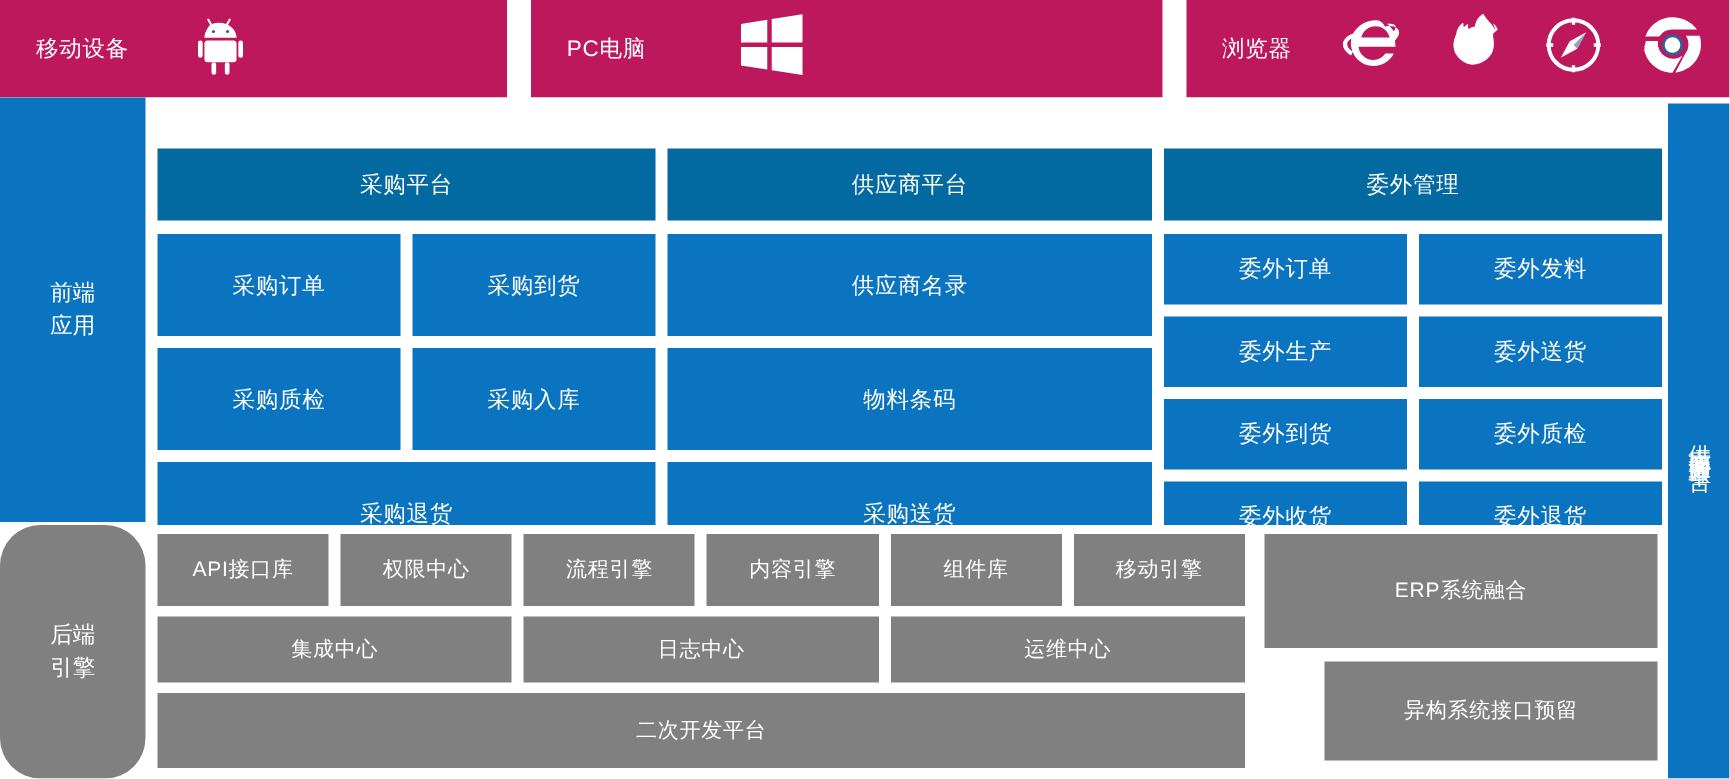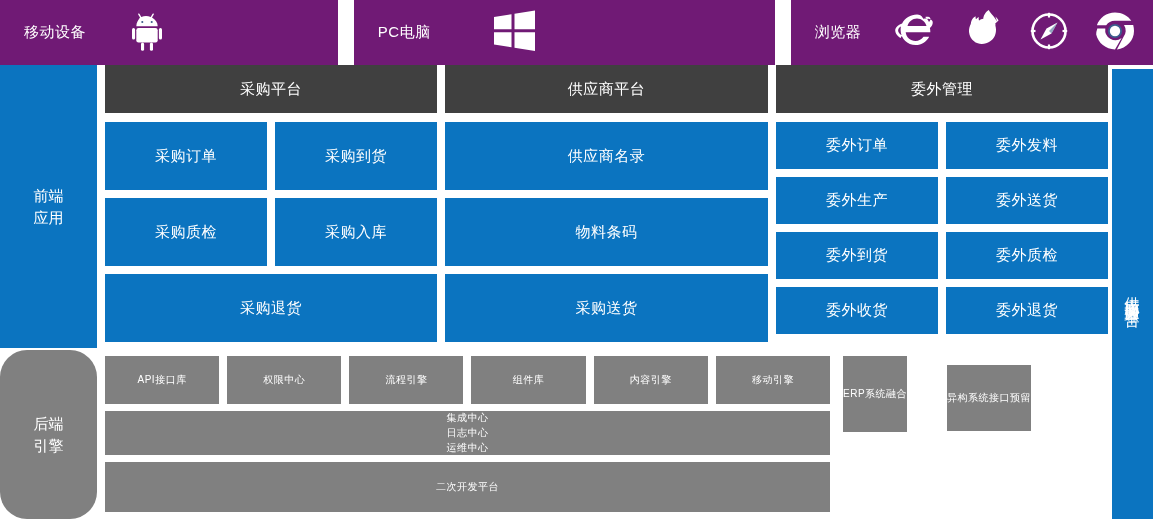--- a/index.html
+++ b/index.html
@@ -10,21 +10,21 @@
     overflow: hidden;
   }
   #app { position: relative; width: 1153px; height: 519px; background:#fff; }
 
   
   .devicebar {
     position: absolute; left: 0; top: 0; width: 1153px; height: 65px;
     display: flex; background: #ffffff;
   }
   .device-cell {
-    height: 65px; background: #701a75;
+    height: 65px; background: #be185d;
     display: flex; align-items: center; color: #ffffff;
   }
   .device-cell + .device-cell { margin-left: 16px; }
   .device-label {
     font-size: 15px; color: #ffffff; white-space: nowrap;
     letter-spacing: .5px;
   }
   .dev-mobile  { width: 345px; padding-left: 24px; }
   .dev-pc      { width: 430px; padding-left: 24px; }
   .dev-browser { width: 370px; padding-left: 24px; }
@@ -50,21 +50,21 @@
     grid-template-columns: 332px 1fr 332px;
     column-gap: 8px;
   }
   .fe-col { display: flex; flex-direction: column; }
 
   .tile {
     background: #0B74C0; color: #ffffff;
     display: flex; align-items: center; justify-content: center;
     font-size: 15px; text-align: center; letter-spacing: .5px;
   }
-  .tile.green { background: #404040; }
+  .tile.green { background: #0369a1; margin-top: 34px; }
 
   .green-head { height: 48px; margin-bottom: 9px; }
 
   .row2 { display: grid; grid-template-columns: 1fr 1fr; column-gap: 8px; }
 
   
   .pcol-row { height: 68px; }
   .pcol-gap { height: 8px; }
 
   
@@ -89,29 +89,29 @@
     position: absolute; left: 0; top: 0; width: 97px; height: 169px;
     background: #808080; color: #fff;
     display: flex; align-items: center; justify-content: center;
     text-align: center; font-size: 15px; line-height: 1.45; border-radius: 27px;
   }
   .be-main {
     position: absolute; left: 105px; top: 6px; width: 1000px; height: 157px;
     display: grid; grid-template-columns: 725px 1fr; column-gap: 13px;
   }
   .be-left { display: flex; flex-direction: column; }
-  .be-right { display: flex; flex-direction: row; }
+  .be-right { display: flex; flex-direction: column; }
 
   .gtile {
     background: #808080; color: #ffffff;
     display: flex; align-items: center; justify-content: center;
-    font-size: 10px; text-align: center; letter-spacing: .5px;
+    font-size: 14px; text-align: center; letter-spacing: .5px;
   }
   .be-row1 { display: grid; grid-template-columns: repeat(6, 1fr); column-gap: 8px; height: 48px; }
-  .be-row2 { display: grid; grid-template-columns: repeat(1, 1fr); column-gap: 8px; height: 44px; margin-top: 7px; }
+  .be-row2 { display: grid; grid-template-columns: repeat(3, 1fr); column-gap: 8px; height: 44px; margin-top: 7px; }
   .be-row3 { height: 50px; margin-top: 7px; }
   .be-erp  { height: 76px; }
   .be-het  { height: 66px; margin-top: 9px; margin-left: 40px; }
 </style>
 </head>
 <body>
 
 <div id="app">
 
   <div class="devicebar">
@@ -272,22 +272,22 @@
       </span>
     </div>
 
     <div class="be-main">
 
       <div class="be-left">
         <div class="be-row1">
           <div class="gtile">API接口库</div>
           <div class="gtile">权限中心</div>
           <div class="gtile">流程引擎</div>
+          <div class="gtile">内容引擎</div>
           <div class="gtile">组件库</div>
-          <div class="gtile">内容引擎</div>
           <div class="gtile">移动引擎</div>
         </div>
         <div class="be-row2">
           <div class="gtile">集成中心</div>
           <div class="gtile">日志中心</div>
           <div class="gtile">运维中心</div>
         </div>
         <div class="gtile be-row3">二次开发平台</div>
       </div>
 

